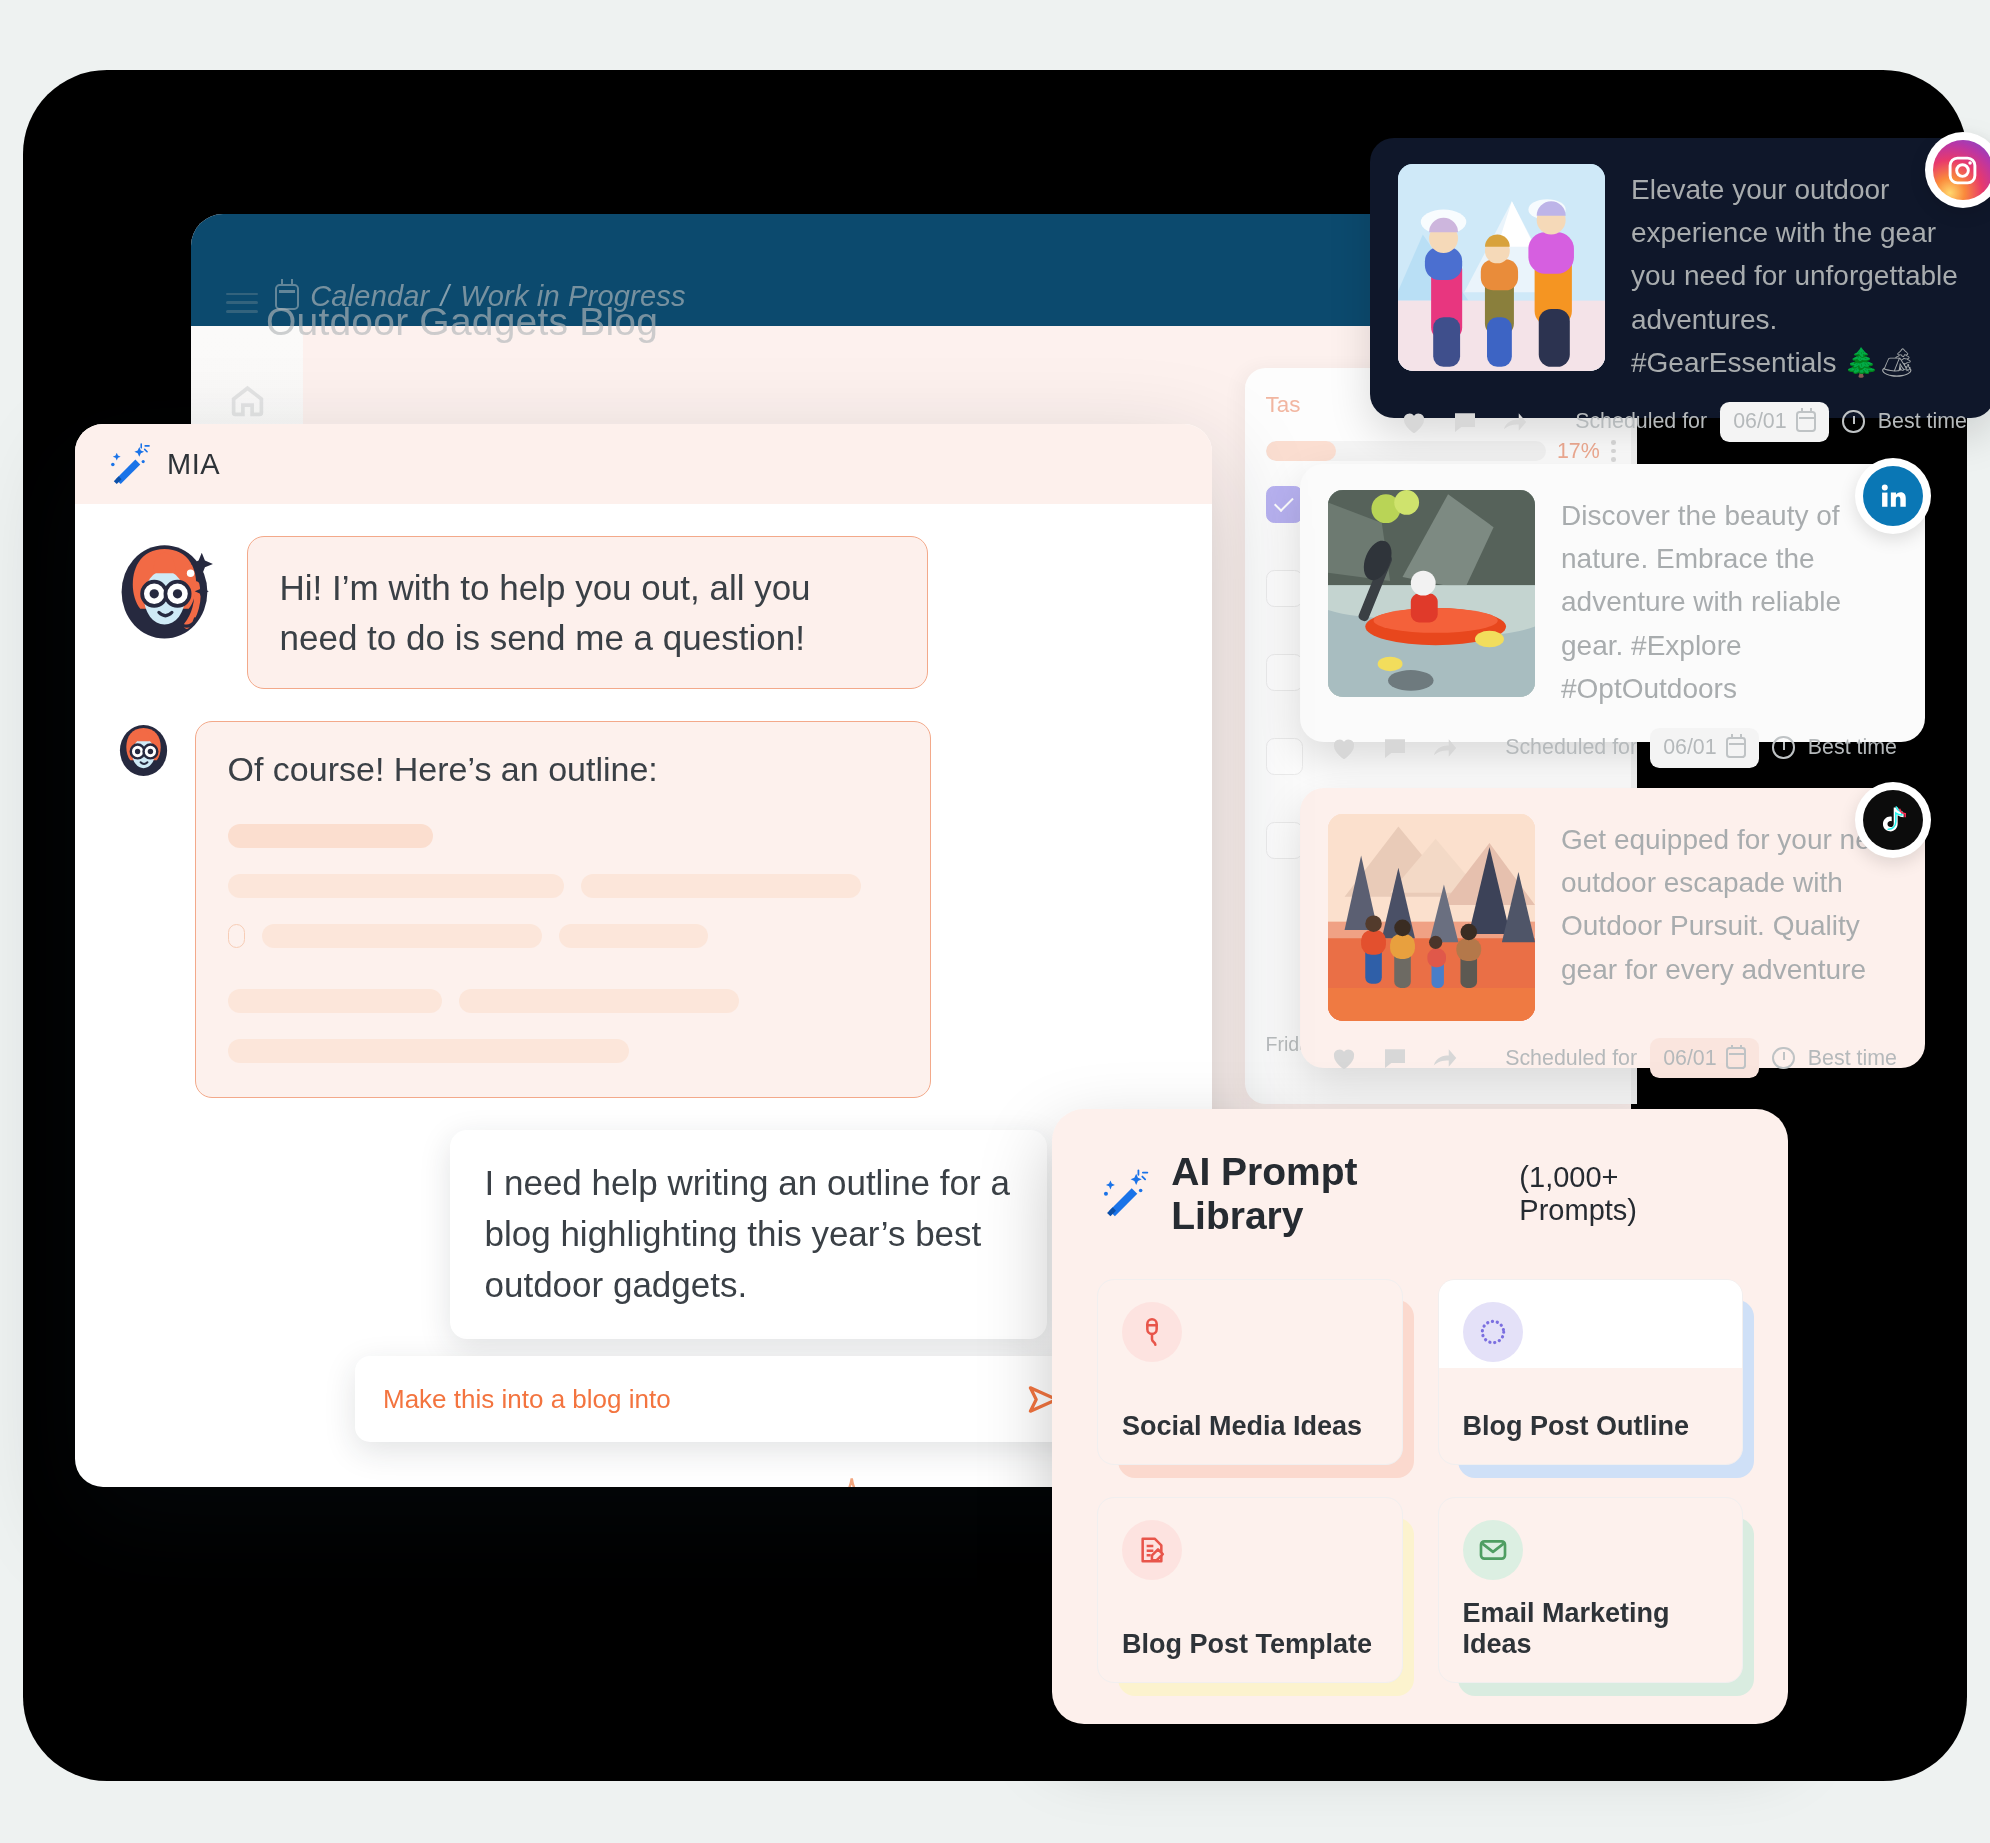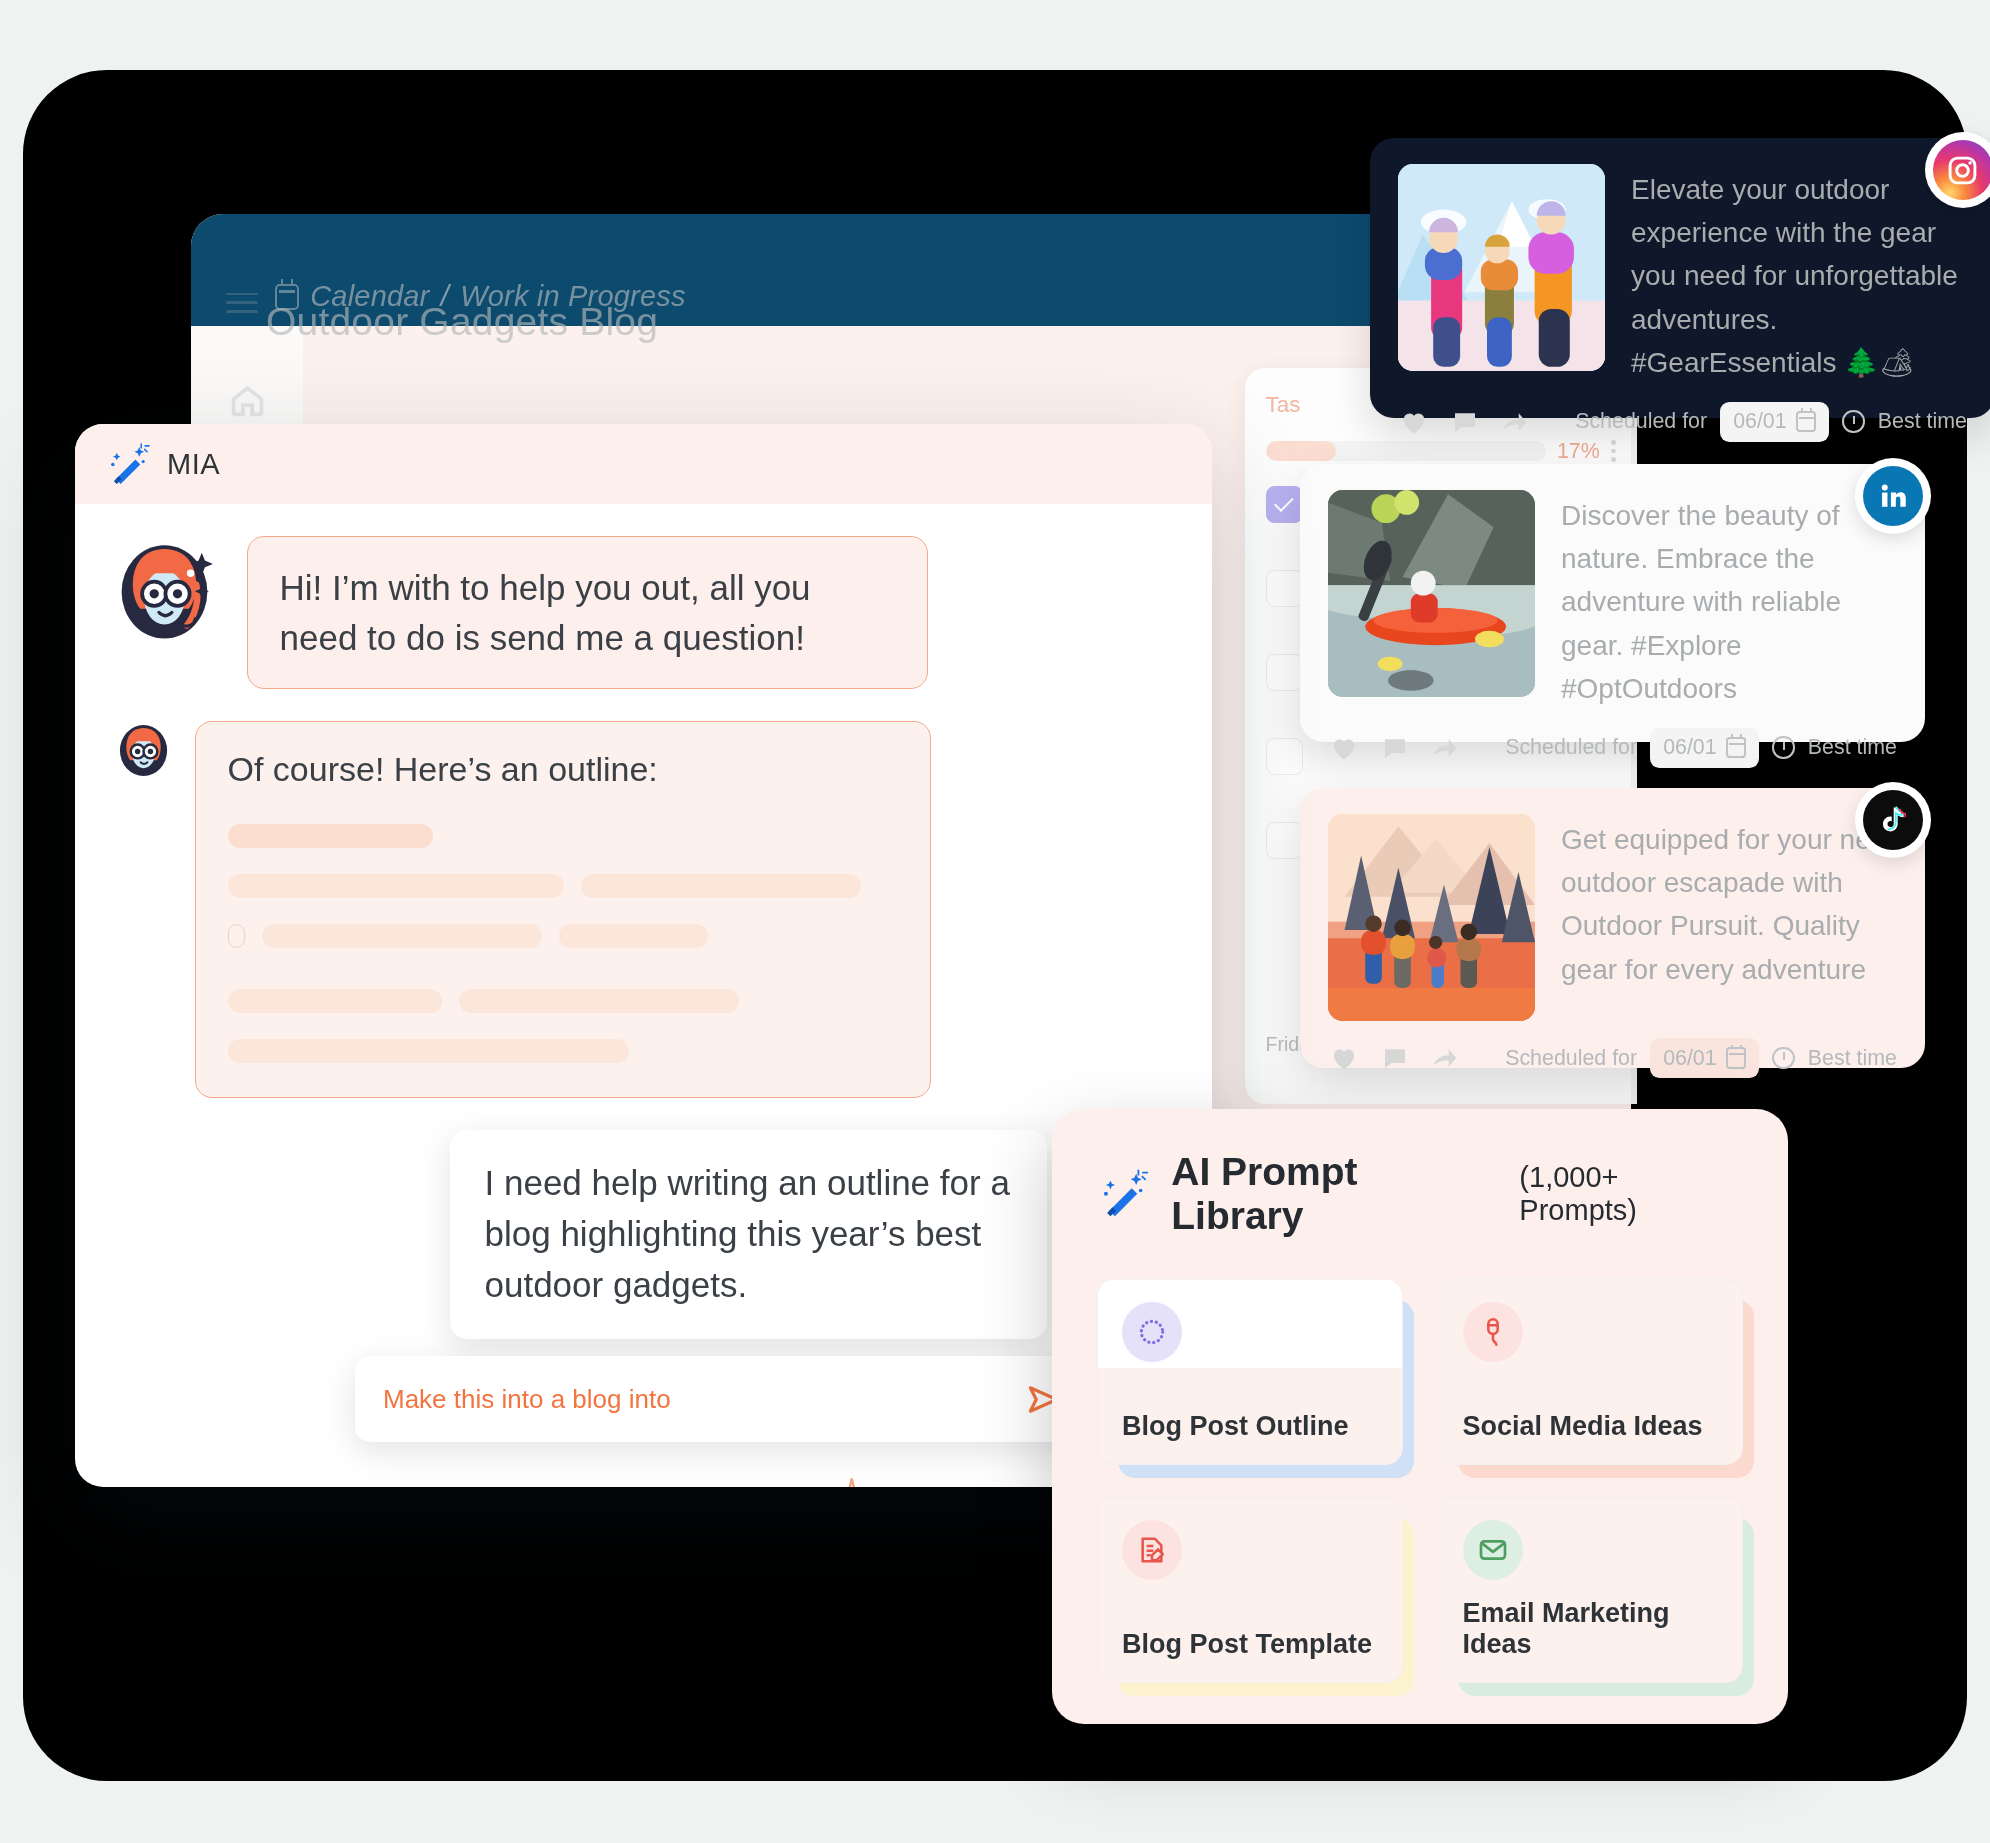--- a/index.html
+++ b/index.html
@@ -643,42 +643,42 @@
           <path d="M37 3v4M41 5h4M40.5 8.5l2.5 2.5" stroke="#1a73e8" stroke-width="1.6" stroke-linecap="round" fill="none"></path>
         </svg>
       </div>
       <span class="lib-title">AI Prompt Library</span>
       <span class="lib-sub">(1,000+ Prompts)</span>
     </div>
 
     <div class="lib-grid">
 
       <div class="lib-card-wrap">
-        <div class="lib-shadow sh-blue"></div>
-        <div class="lib-card split">
-          <div class="lib-ico ic-bg-lav">
-            <svg viewBox="0 0 24 24" width="32" height="32" fill="none" stroke="#7b6fe0" stroke-width="2.4" stroke-linecap="round" stroke-dasharray="0.1 3.6">
-              <circle cx="12" cy="12" r="8"></circle>
-            </svg>
-          </div>
-          <div class="lib-label">Blog Post Outline</div>
-        </div>
-      </div>
-
-      <div class="lib-card-wrap">
         <div class="lib-shadow sh-pink"></div>
         <div class="lib-card">
           <div class="lib-ico ic-bg-pink">
             <svg viewBox="0 0 24 24" width="32" height="32" fill="none" stroke="#e8554a" stroke-width="1.9" stroke-linecap="round">
               <rect x="8.5" y="2.5" width="7" height="11" rx="3.5"></rect>
                 <path d="M8.5 7h7"></path>
               <path d="M12 13.5v4c0 2 2.5 2 2.5 4"></path>
             </svg>
           </div>
           <div class="lib-label">Social Media Ideas</div>
+        </div>
+      </div>
+
+      <div class="lib-card-wrap">
+        <div class="lib-shadow sh-blue"></div>
+        <div class="lib-card split">
+          <div class="lib-ico ic-bg-lav">
+            <svg viewBox="0 0 24 24" width="32" height="32" fill="none" stroke="#7b6fe0" stroke-width="2.4" stroke-linecap="round" stroke-dasharray="0.1 3.6">
+              <circle cx="12" cy="12" r="8"></circle>
+            </svg>
+          </div>
+          <div class="lib-label">Blog Post Outline</div>
         </div>
       </div>
 
       <div class="lib-card-wrap">
         <div class="lib-shadow sh-yellow"></div>
         <div class="lib-card">
           <div class="lib-ico ic-bg-pink">
             <svg viewBox="0 0 24 24" width="32" height="32" fill="none" stroke="#e8554a" stroke-width="1.9" stroke-linejoin="round">
               <path d="M5 3.5h9l5 5v12H5z"></path>
                 <path d="M8 9h5M8 12.5h5M8 16h3"></path>

